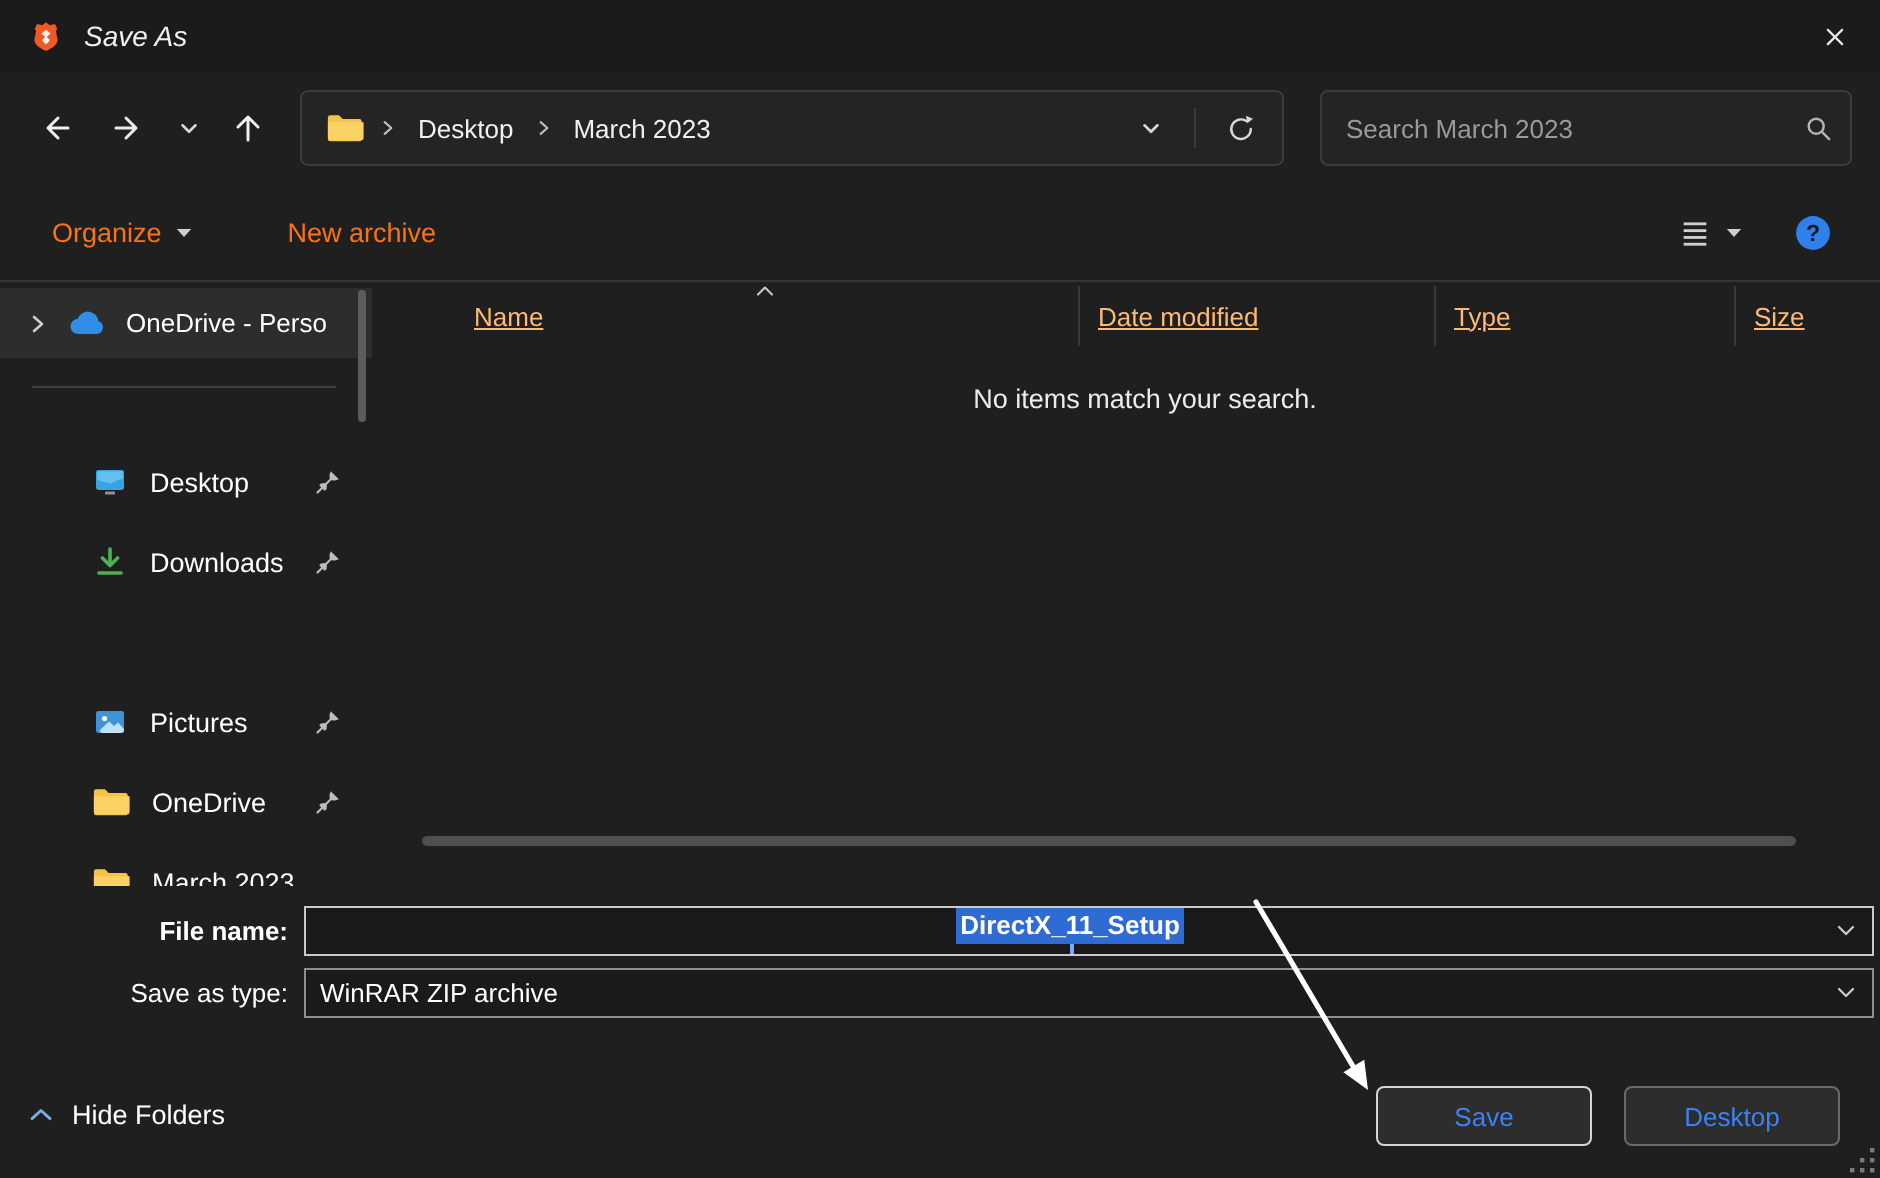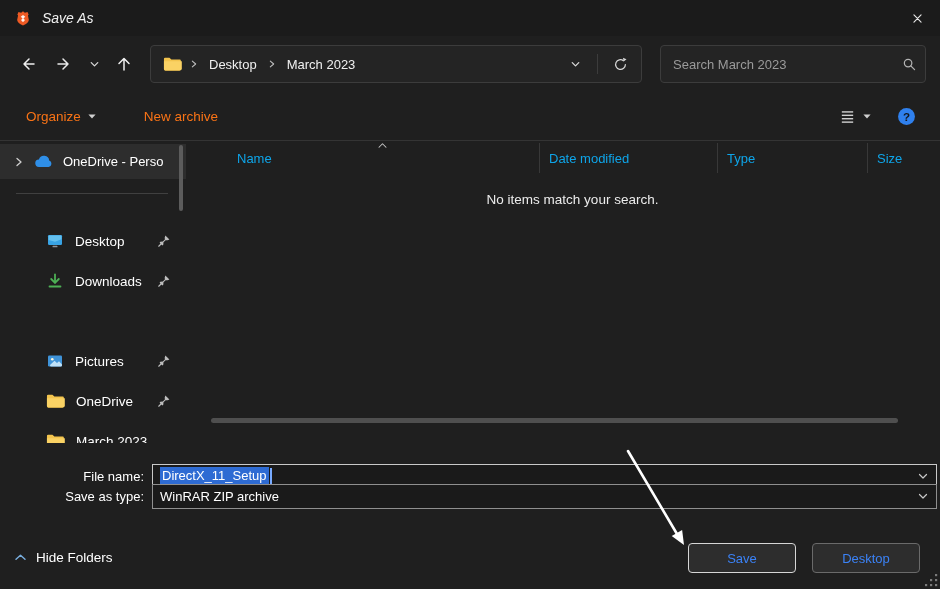--- a/index.html
+++ b/index.html
@@ -35,37 +35,37 @@
   
   .content { position:absolute; top:141px; left:0; width:100%; height:302px; overflow:hidden; }
   .sidebar { position:absolute; left:0; top:0; width:192px; height:100%; }
   .tree-item { position:absolute; top:3px; left:0; width:186px; height:35px; background:#2d2d2d; display:flex; align-items:center; gap:9px; padding-left:13px; overflow:hidden; white-space:nowrap; }
   .sb-divider { position:absolute; top:52px; left:16px; width:152px; height:1px; background:#404040; }
   .sb-item { position:absolute; left:0; width:186px; height:40px; display:flex; align-items:center; gap:11px; padding-left:46px; font-size:13.5px; white-space:nowrap; overflow:hidden; border-radius:4px; }
   .sb-item .pin { position:absolute; right:15px; top:50%; transform:translateY(-50%); display:flex; }
   .sb-scrollbar { position:absolute; left:179px; top:4px; width:4px; height:66px; background:#5c5c5c; border-radius:2px; }
 
   .file-area { position:absolute; left:205px; top:0; right:0; height:100%; }
-  .fl-headers { position:absolute; top:2px; left:0; right:3px; height:30px; display:flex; font-size:13px; color:#0ea5e9; }
+  .fl-headers { position:absolute; top:2px; left:0; right:3px; height:30px; display:flex; font-size:13px; color:#fdba74;text-decoration:underline; }
   .fl-col { display:flex; align-items:center; border-right:1px solid #383838; padding-left:9px; position:relative; }
   .c-name { width:335px; padding-left:32px; }
   .c-date { width:178px; }
   .c-type { width:150px; }
   .c-size { flex:1; border-right:none; }
   .sort-caret { position:absolute; top:-1px; left:172px; display:flex; }
   .fl-empty { position:absolute; top:51px; left:0; right:0; text-align:center; color:#ececec; font-size:13.5px; }
   .h-scrollbar { position:absolute; left:6px; right:42px; top:277px; height:5px; background:#4f4f4f; border-radius:2.5px; }
 
   
   .fields { position:absolute; top:443px; left:0; width:100%; }
   .f-row { position:absolute; left:0; right:3px; height:26px; display:flex; align-items:center; }
-  .r1 { top:20px; } .r2 { top:40px; }
+  .r1 { top:9px;font-weight:bold; } .r2 { top:40px; }
   .f-label { width:152px; text-align:right; padding-right:8px; color:#fff; white-space:nowrap; }
   .combo { flex:1; height:25px; border:1px solid #8f8f8f; background:#1a1a1a; display:flex; align-items:center; padding:0 26px 0 7px; position:relative; overflow:hidden; }
-  .combo.focused { border-color:#c9c9c9; }
+  .combo.focused { border-color:#c9c9c9;flex-direction:column; }
   .combo .chev { position:absolute; right:7px; top:50%; transform:translateY(-50%); display:flex; }
   .sel-text { background:#2e6bd3; color:#fff; padding:1px 2px 2px 2px; }
   .text-caret { width:2px; height:16px; background:#78aaff; margin-left:1px; }
 
   
   .hide-folders { position:absolute; left:14px; top:550px; display:flex; align-items:center; gap:9px; font-size:13.5px; color:#fff; }
   .btn { position:absolute; top:543px; width:108px; height:30px; border-radius:4px; background:#2d2d2d; display:flex; align-items:center; justify-content:center; font-size:13px; color:#3b82f6; }
   .btn-save { left:688px; border:1px solid #d6d6d6; }
   .btn-cancel { left:812px; border:1px solid #6a6a6a; }
 

